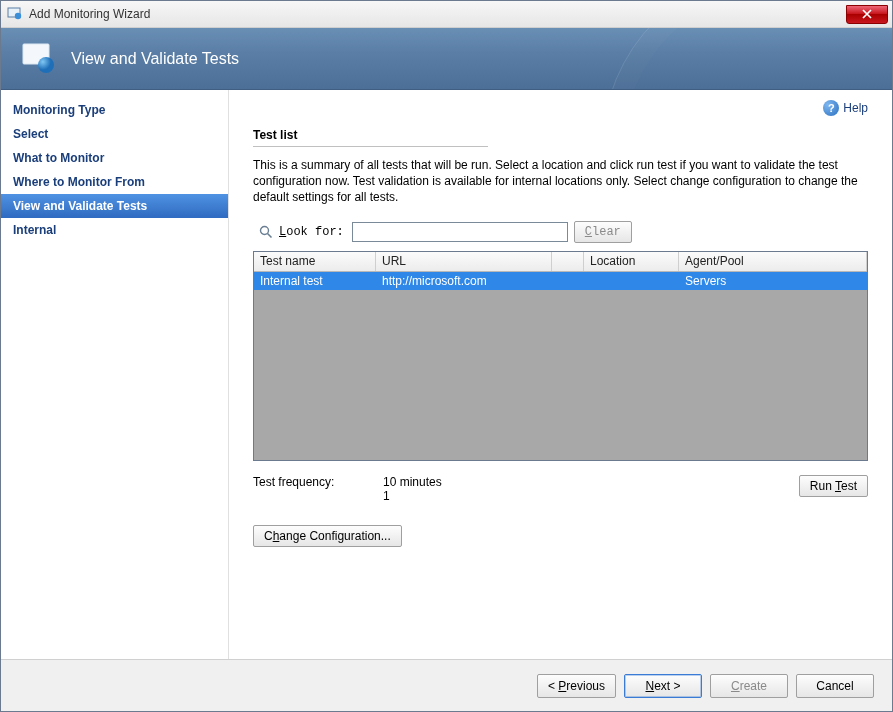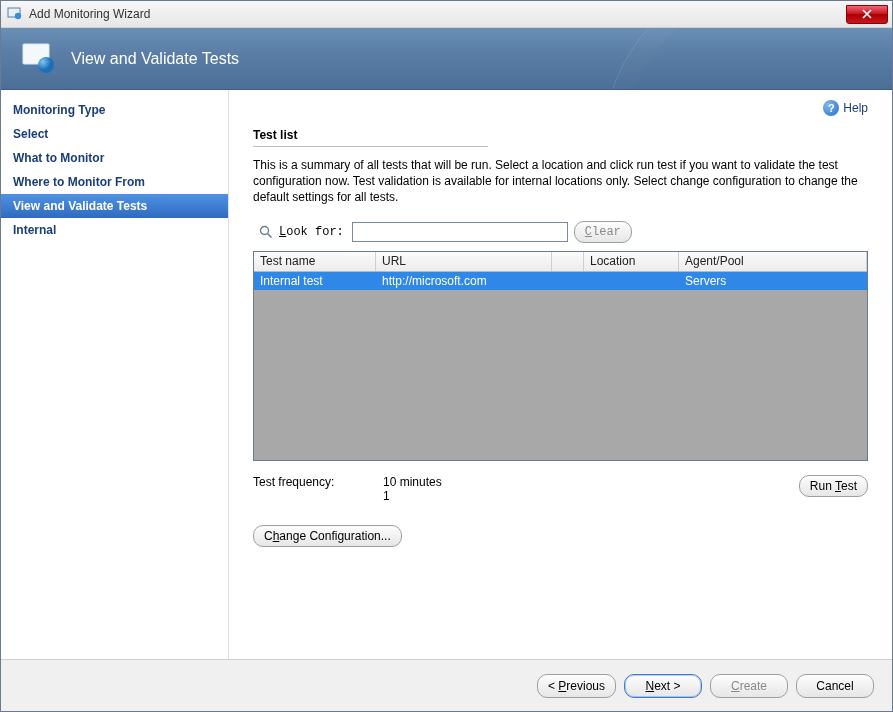--- a/index.html
+++ b/index.html
@@ -157,21 +157,21 @@
     background: #fff;
     padding: 1px 4px;
     font: inherit;
   }
   .btn {
     height: 22px;
     min-width: 54px;
     padding: 0 10px;
     background: linear-gradient(#fdfdfd, #e6e6e6);
     border: 1px solid #9f9f9f;
-    border-radius: 10px;
+    border-radius: 2px;
     font: inherit;
     cursor: pointer;
   }
   .btn:disabled, .btn.disabled {
     color: #8a8a8a;
     cursor: default;
   }
   .grid-wrap {
     border: 1px solid #6b7a8f;
     background: #a8a8a8;

